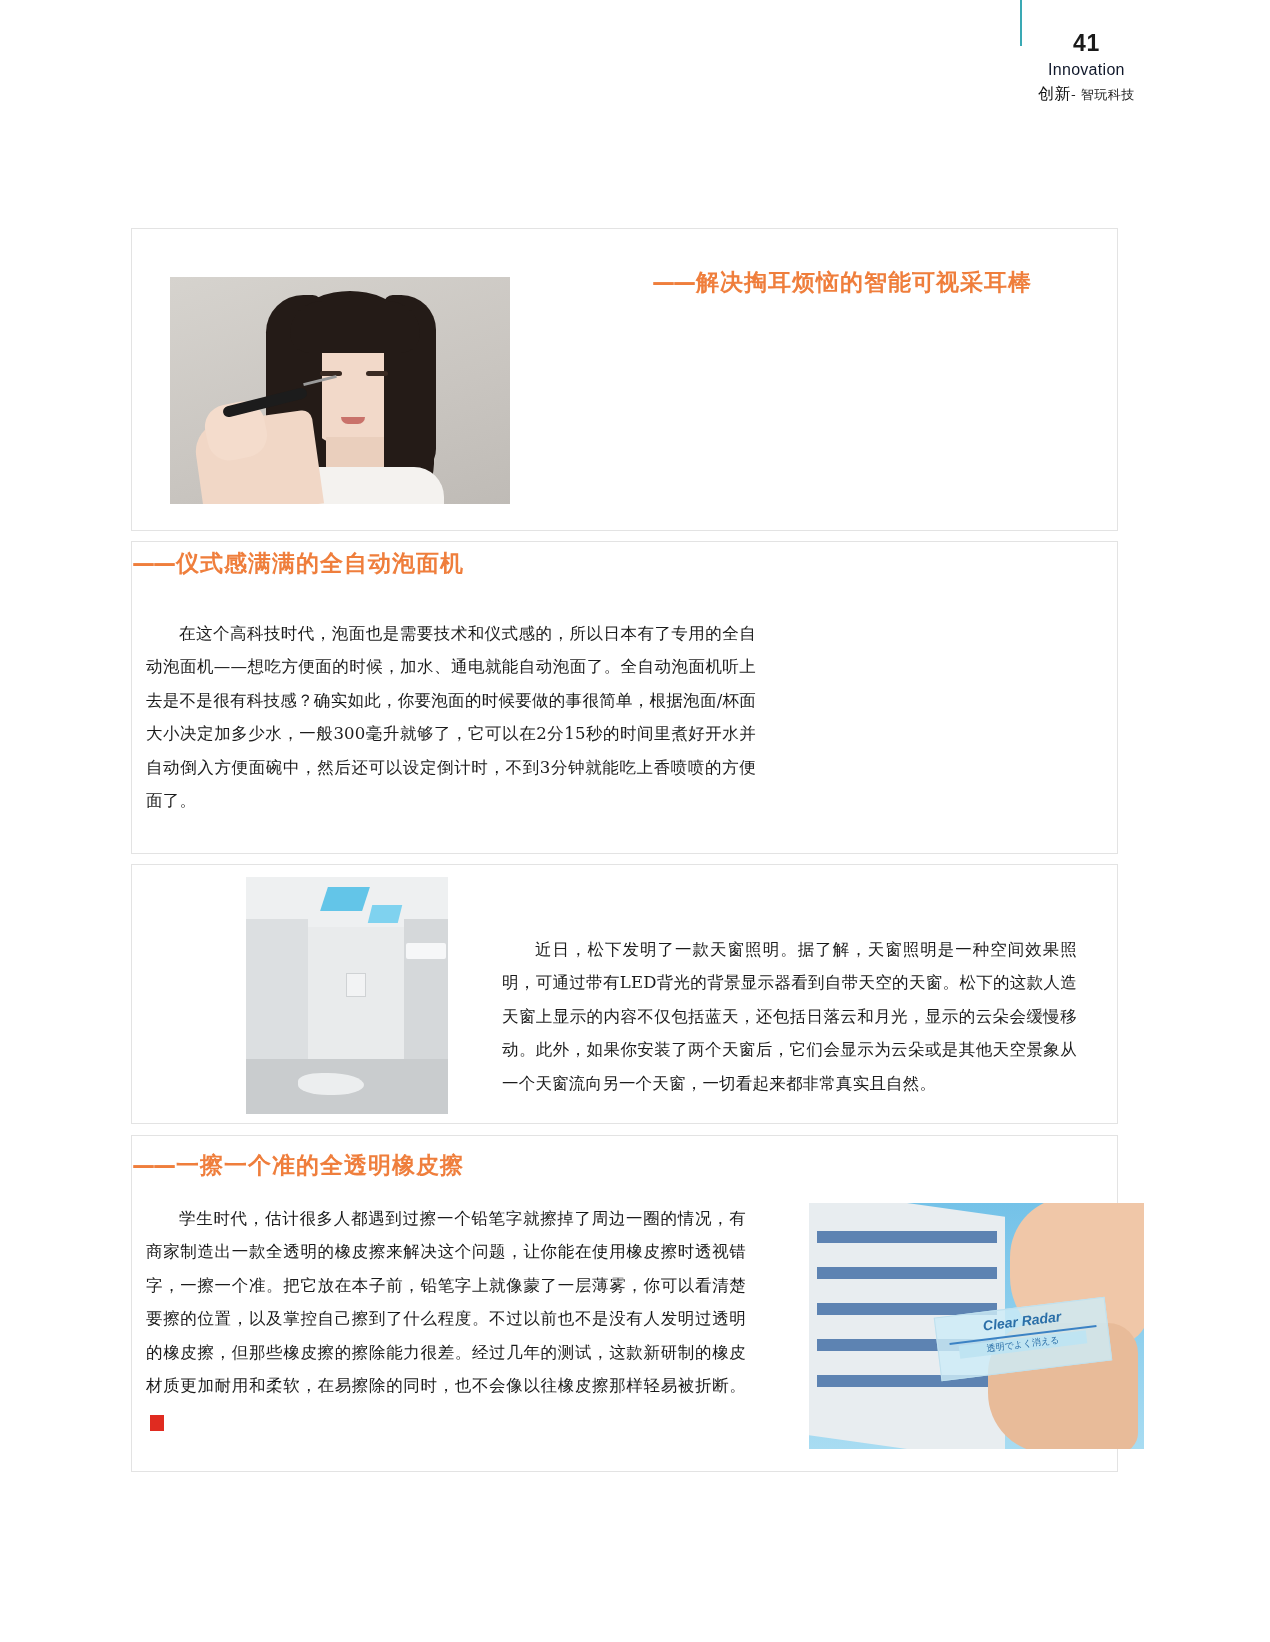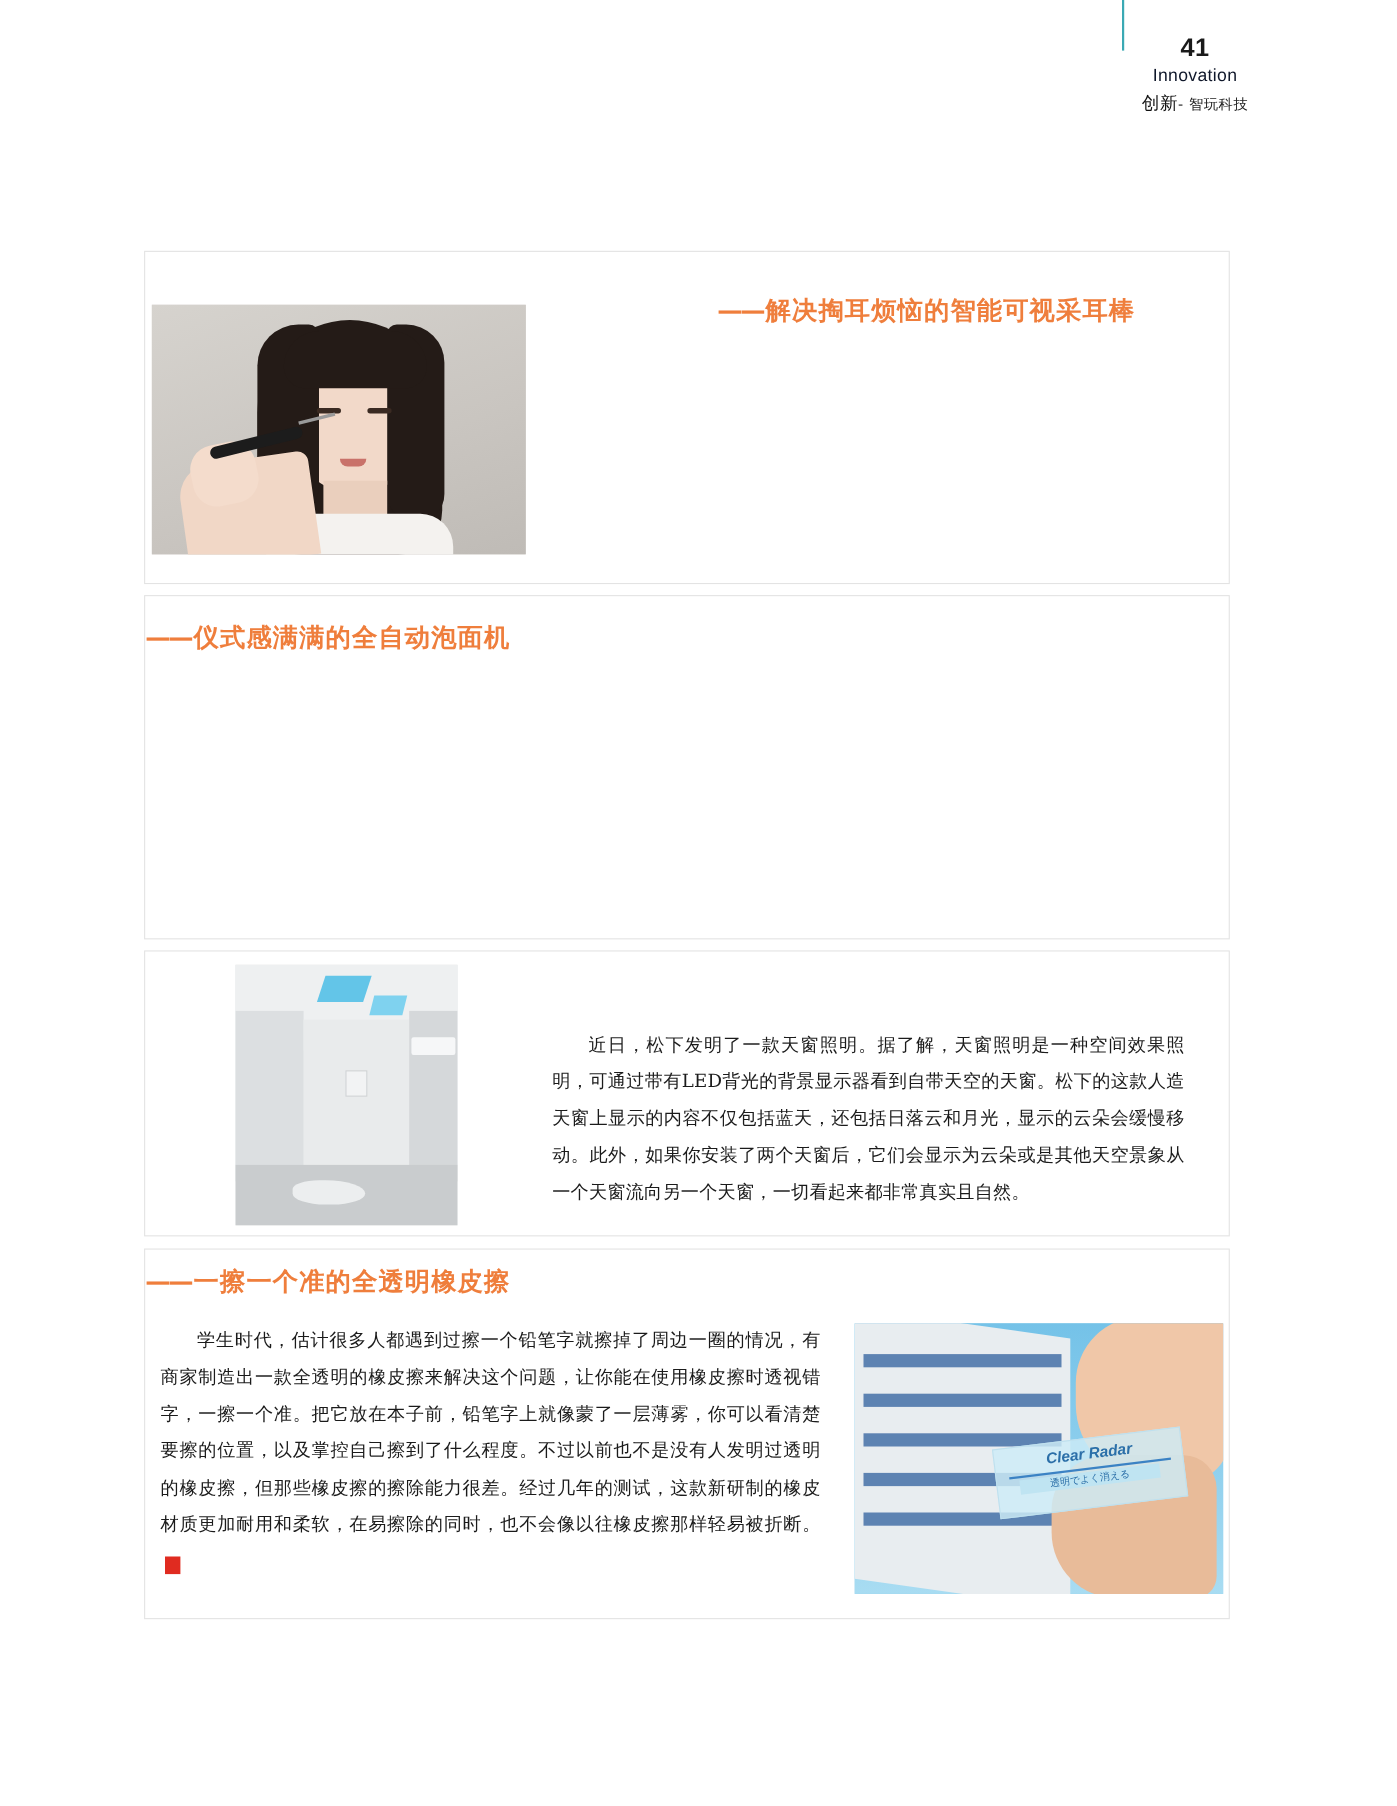--- a/index.html
+++ b/index.html
@@ -64,20 +64,21 @@
     font-size: 13px;
     color: #222;
   }
 
   
   .article {
     position: absolute;
     border: 1px solid #e3e3e3;
     box-sizing: border-box;
     background: #fff;
+    padding-left: 32px;
   }
   .headline {
     font-family: "DejaVu Sans", sans-serif;
     font-size: 23px;
     font-weight: bold;
     color: #ef7e3c;
     letter-spacing: 1px;
     white-space: nowrap;
   }
   .headline .dash {
@@ -104,21 +105,21 @@
   }
 
   
   #art1 { left: 131px; top: 228px; width: 987px; height: 303px; }
   #art1 .photo { left: 6px; top: 48px; width: 340px; height: 227px; }
   #art1 .headline { position: absolute; left: 520px; top: 38px; }
   #art1 .body-text { position: absolute; left: 404px; top: 82px; width: 540px; }
 
   
   #art2 { left: 131px; top: 541px; width: 987px; height: 313px; }
-  #art2 .headline { position: absolute; left: 0px; top: 22px; }
+  #art2 .headline { position: absolute; left: 0px; top: 6px; }
   #art2 .body-text { position: absolute; left: 14px; top: 75px; width: 610px; }
   #art2 .photo { left: 667px; top: 21px; width: 320px; height: 271px; }
 
   
   #art3 { left: 131px; top: 864px; width: 987px; height: 260px; }
   #art3 .photo { left: 82px; top: 12px; width: 202px; height: 237px; }
   #art3 .headline { position: absolute; left: 375px; top: 24px; }
   #art3 .body-text { position: absolute; left: 370px; top: 68px; width: 575px; }
 
   
@@ -232,20 +233,21 @@
     <div class="arm"></div>
     <div class="hand"></div>
     <div class="stick"></div>
     <div class="tip"></div>
   </div>
   <div class="headline"><span class="dash">——</span><span>解决掏耳烦恼的智能可视采耳棒</span></div>
 </div>
 
 <div class="article" id="art2">
   <div class="headline"><span class="dash">——</span><span>仪式感满满的全自动泡面机</span></div>
+  <div class="body-text indent">在这个高科技时代，泡面也是需要技术和仪式感的，所以日本有了专用的全自动泡面机——想吃方便面的时候，加水、通电就能自动泡面了。全自动泡面机听上去是不是很有科技感？确实如此，你要泡面的时候要做的事很简单，根据泡面/杯面大小决定加多少水，一般300毫升就够了，它可以在2分15秒的时间里煮好开水并自动倒入方便面碗中，然后还可以设定倒计时，不到3分钟就能吃上香喷喷的方便面了。</div>
 </div>
 
 <div class="article" id="art3">
   <div class="photo ph3">
     <div class="ceil"></div>
     <div class="wall-l"></div>
     <div class="wall-c"></div>
     <div class="wall-r"></div>
     <div class="floor"></div>
     <div class="sky1"></div>

